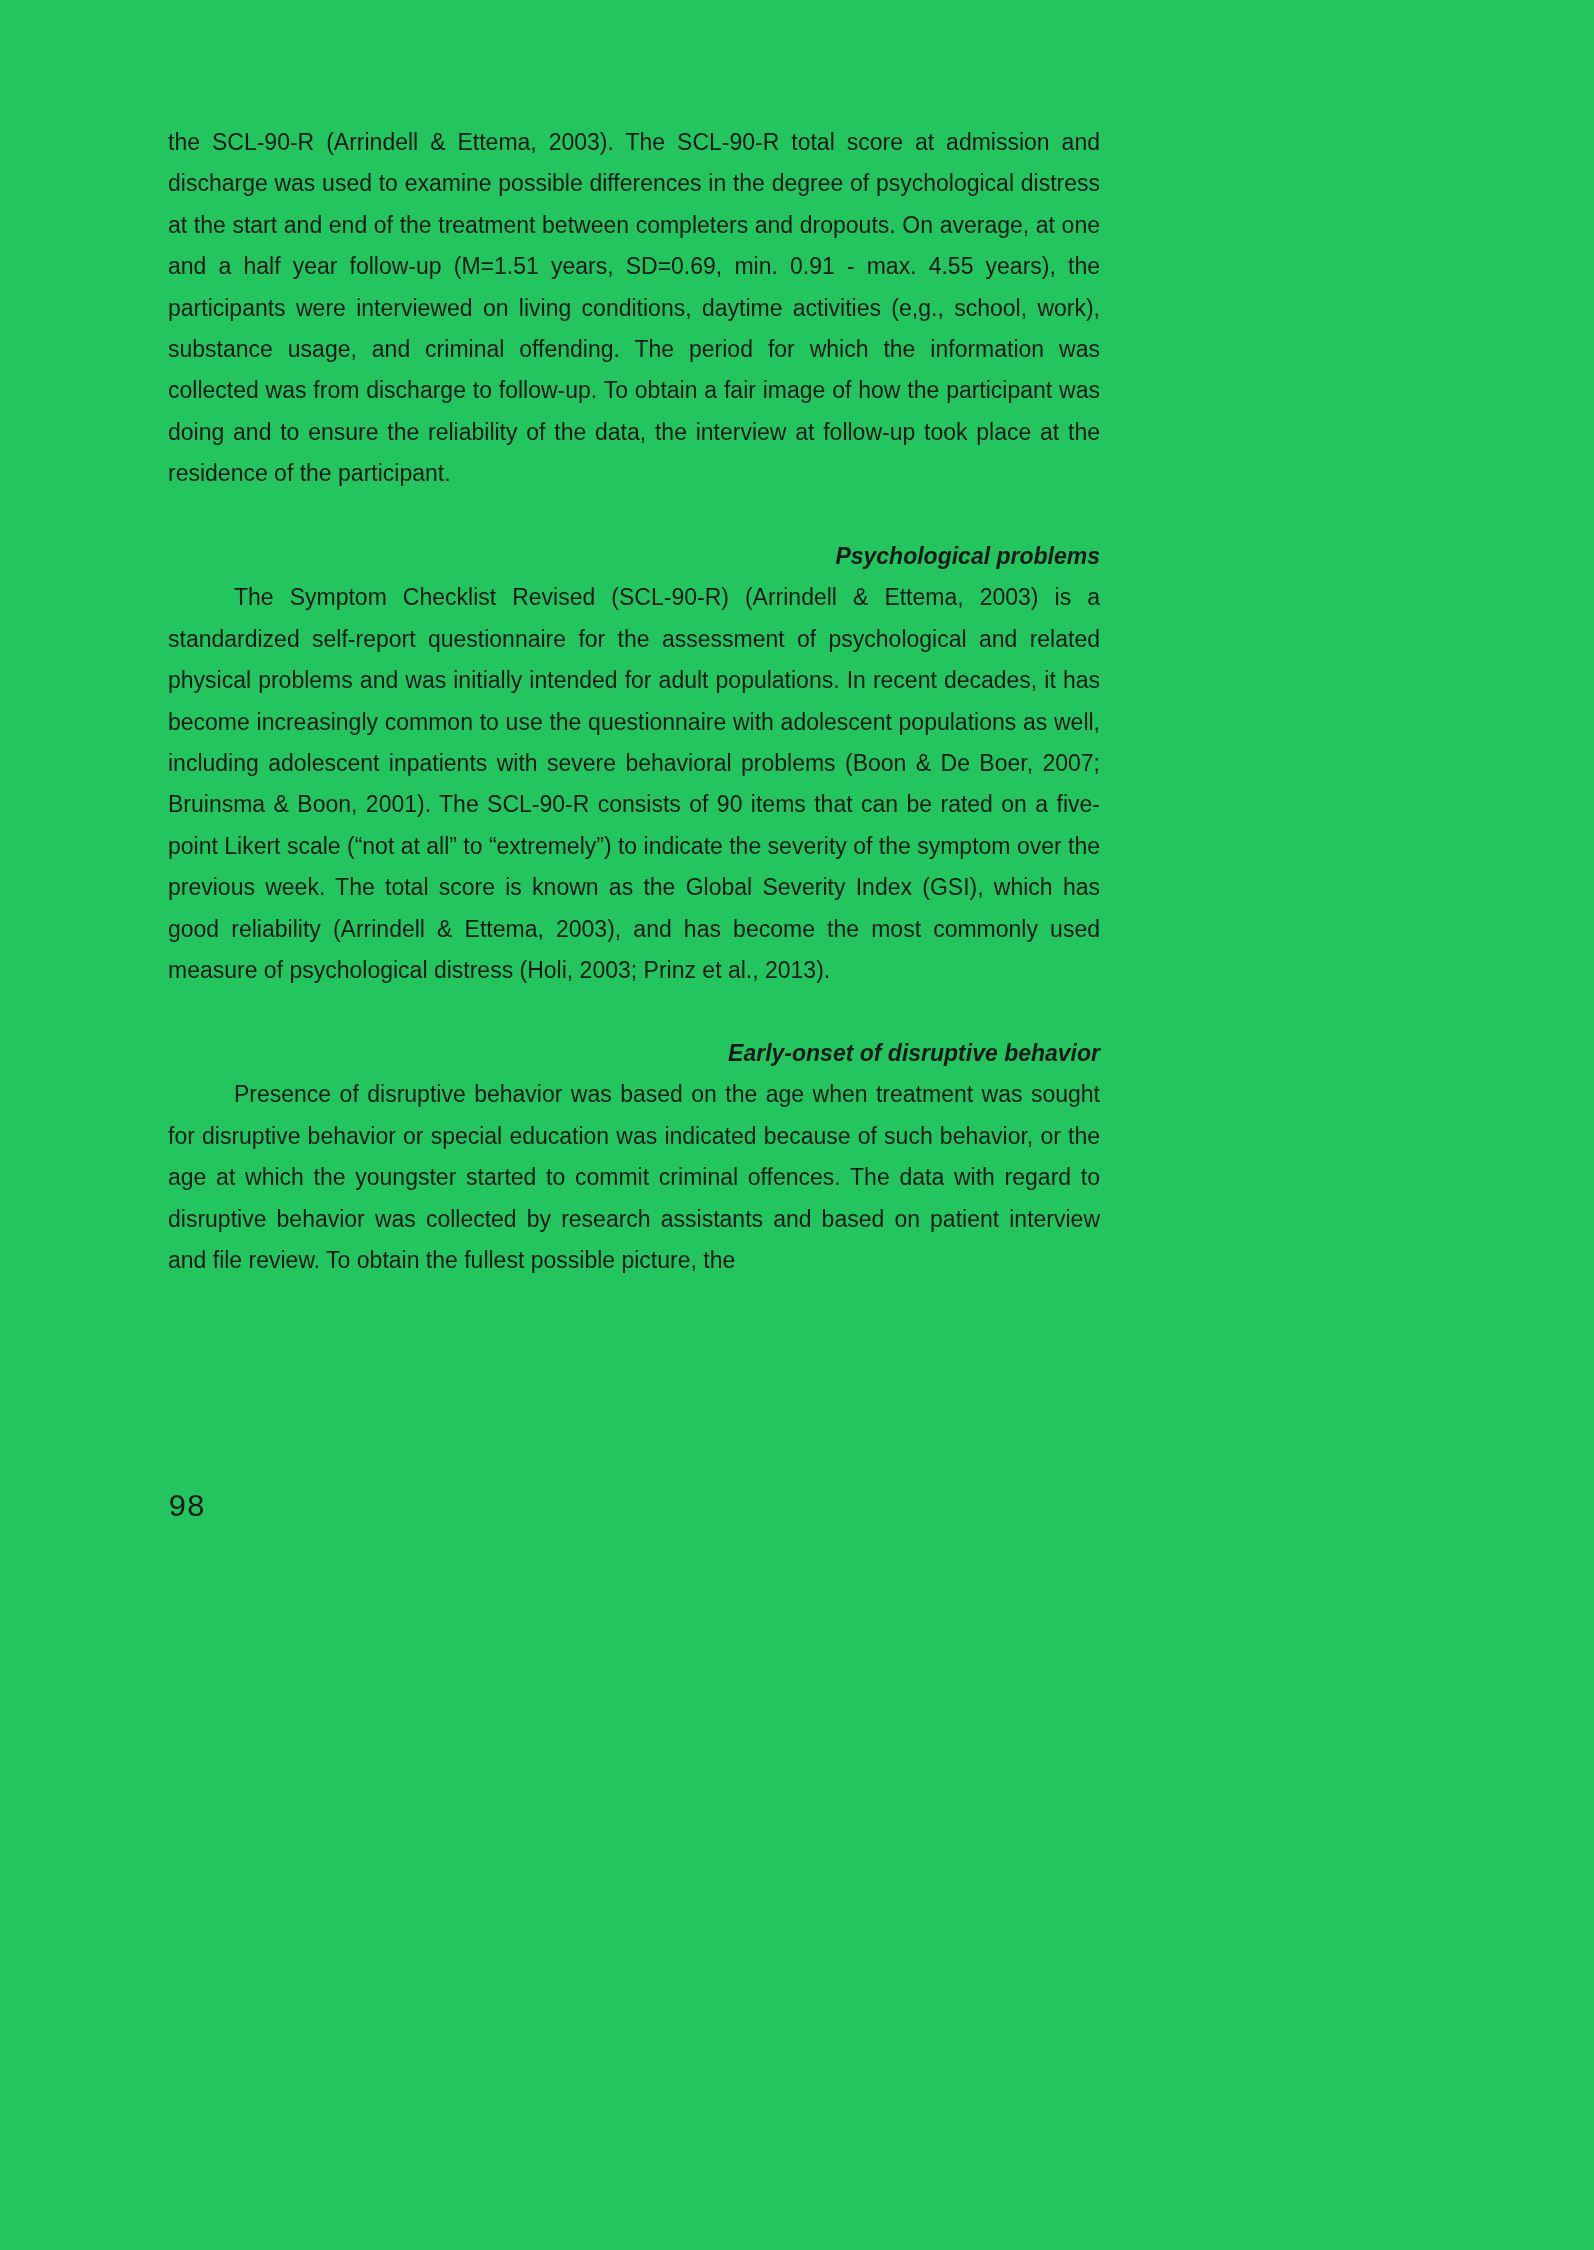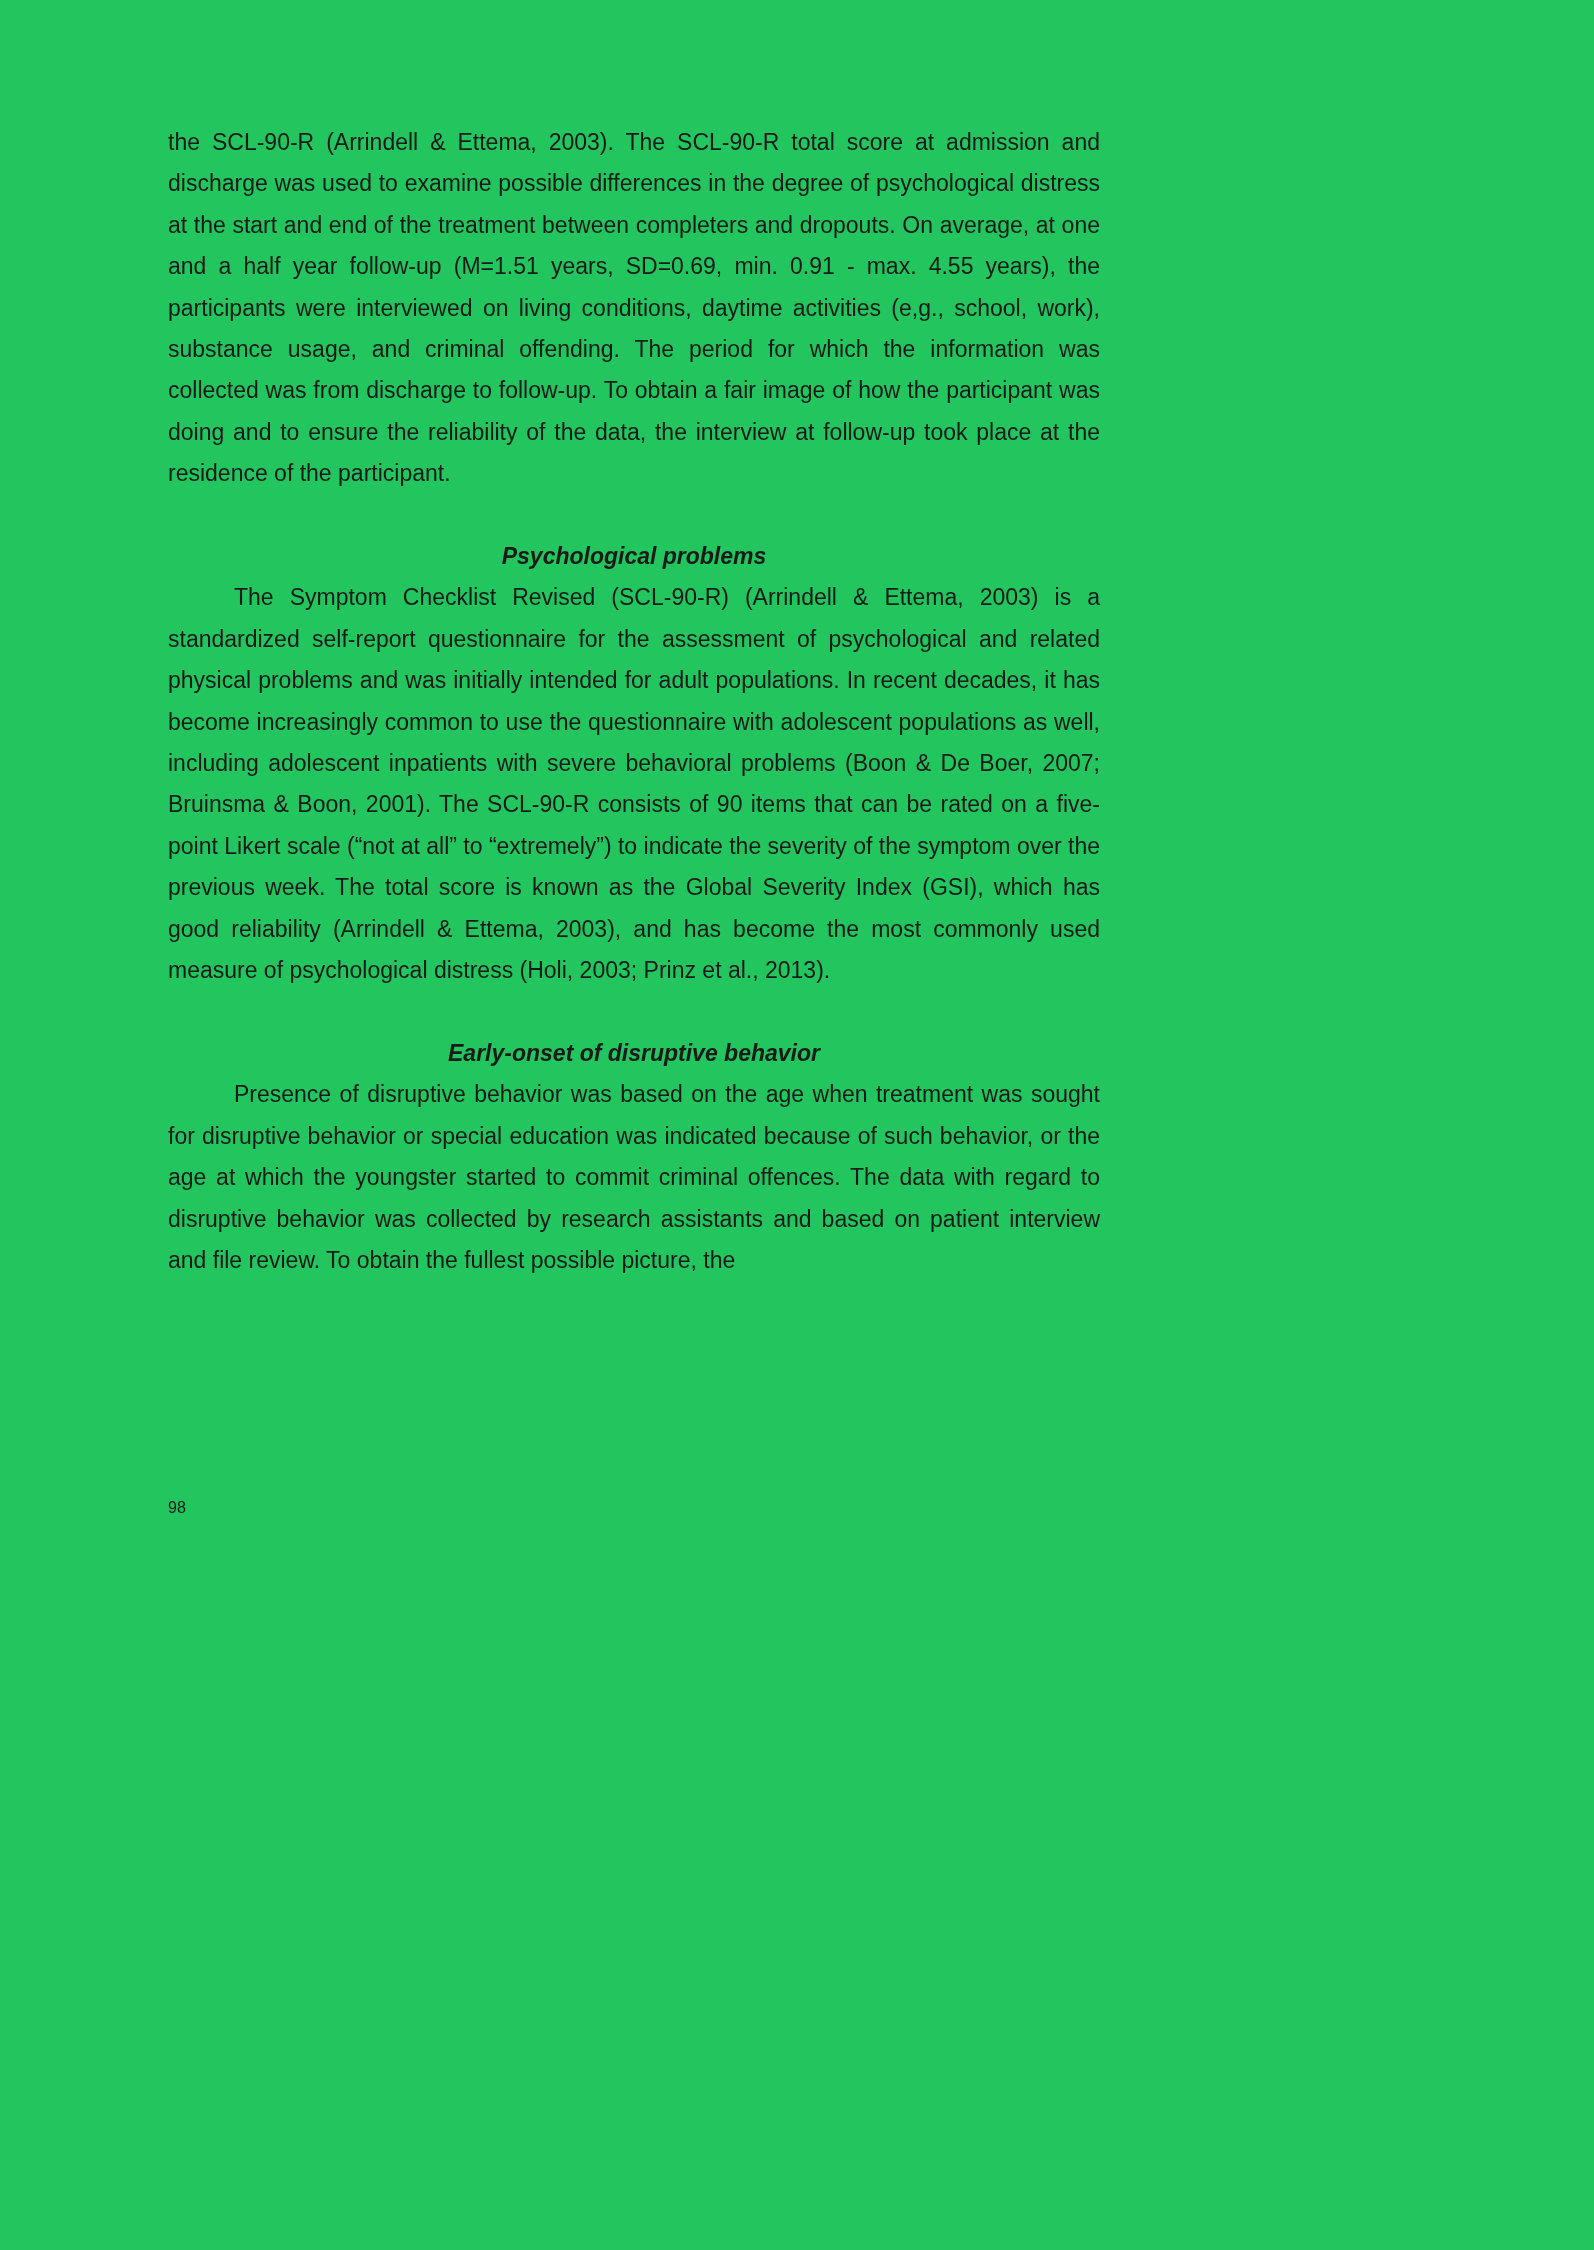--- a/index.html
+++ b/index.html
@@ -31,29 +31,30 @@
   }
   .para.indent {
     text-indent: 66px;
   }
   .heading {
     margin: 41.4px 0 0 0;
     font-size: 23px;
     line-height: 41.4px;
     font-weight: 700;
     font-style: italic;
-    text-align: center;
+    text-align: right;
   }
   .page-number {
     position: absolute;
     left: 168px;
     top: 1487px;
-    font-size: 16px;
+    font-size: 31px;
     line-height: 41.4px;
     color: #1a1a1a;
+    font-family: Liberation Mono, monospace;
   }
 </style>
 </head>
 <body>
 
 <div class="page">
   <div class="text-block">
     <p class="para">the SCL-90-R (Arrindell &amp; Ettema, 2003). The SCL-90-R total score at admission and discharge was used to examine possible differences in the degree of psychological distress at the start and end of the treatment between completers and dropouts. On average, at one and a half year follow-up (M=1.51 years, SD=0.69, min. 0.91 - max. 4.55 years), the participants were interviewed on living conditions, daytime activities (e,g., school, work), substance usage, and criminal offending. The period for which the information was collected was from discharge to follow-up. To obtain a fair image of how the participant was doing and to ensure the reliability of the data, the interview at follow-up took place at the residence of the participant.</p>
     <h2 class="heading">Psychological problems</h2>
     <p class="para indent">The Symptom Checklist Revised (SCL-90-R) (Arrindell &amp; Ettema, 2003) is a standardized self-report questionnaire for the assessment of psychological and related physical problems and was initially intended for adult populations. In recent decades, it has become increasingly common to use the questionnaire with adolescent populations as well, including adolescent inpatients with severe behavioral problems (Boon &amp; De Boer, 2007; Bruinsma &amp; Boon, 2001). The SCL-90-R consists of 90 items that can be rated on a five-point Likert scale (“not at all” to “extremely”) to indicate the severity of the symptom over the previous week. The total score is known as the Global Severity Index (GSI), which has good reliability (Arrindell &amp; Ettema, 2003), and has become the most commonly used measure of psychological distress (Holi, 2003; Prinz et al., 2013).</p>

